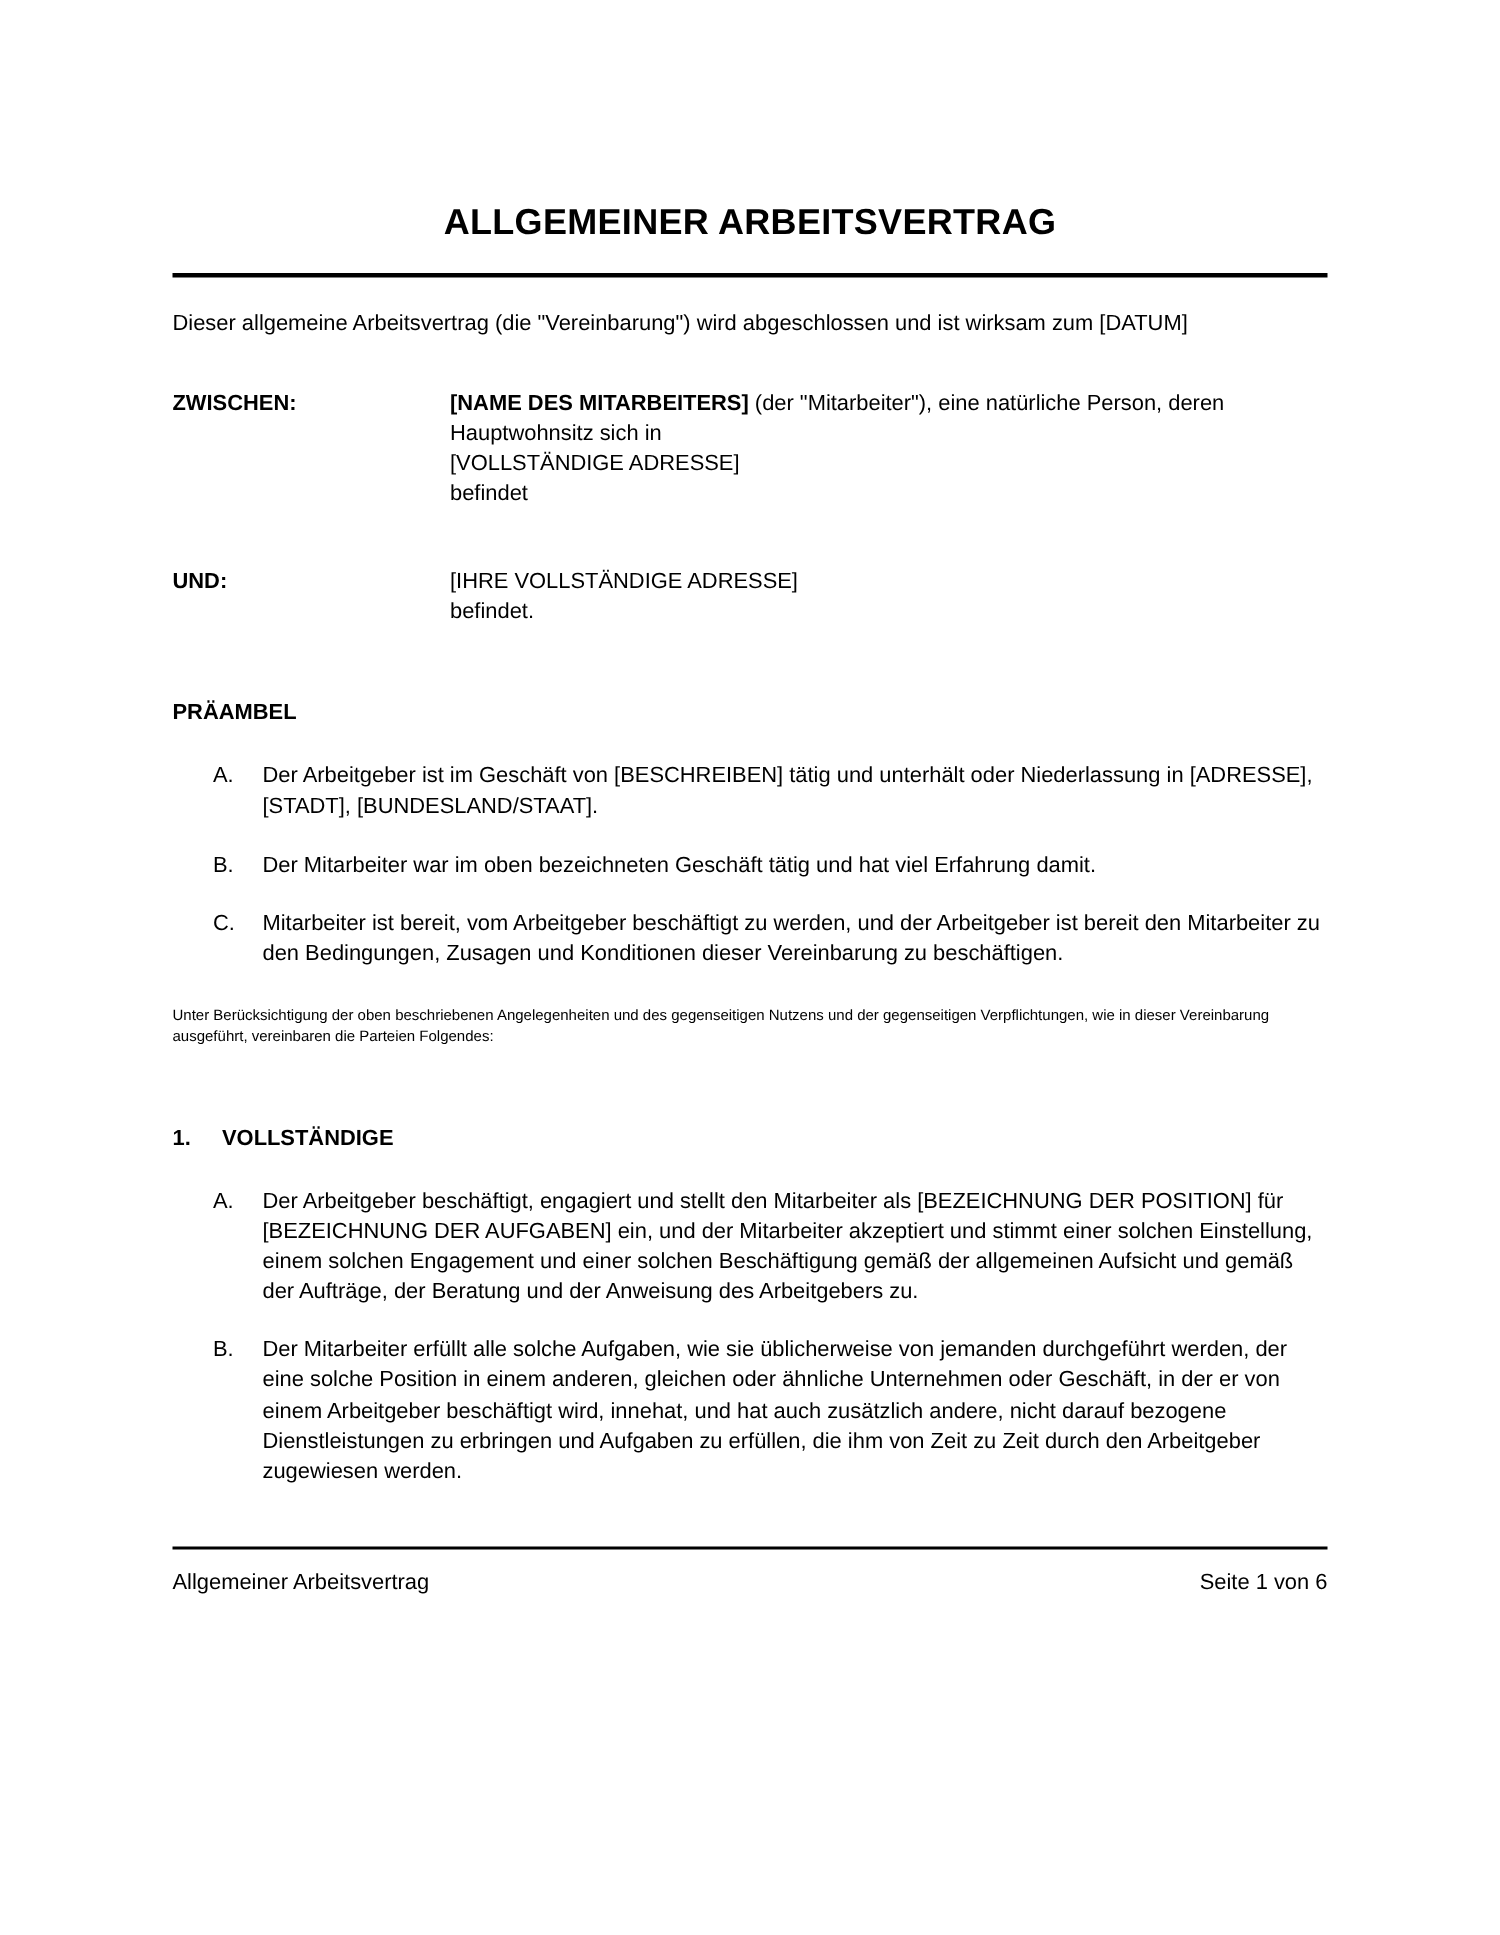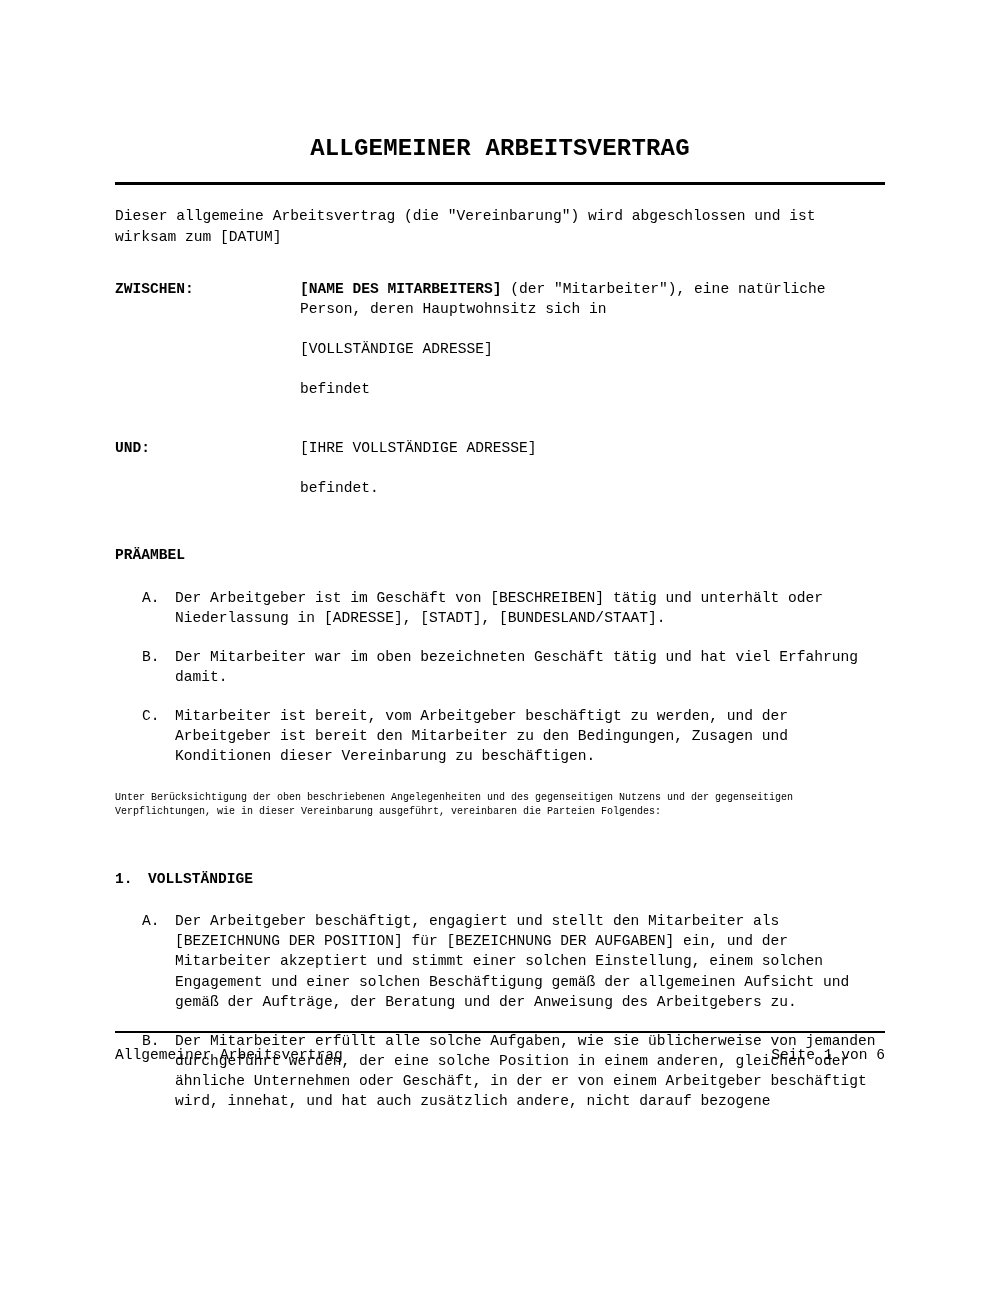--- a/index.html
+++ b/index.html
@@ -13,21 +13,20 @@
     color: #000000;
   }
   .page {
     position: relative;
     width: 1000px;
     height: 1113px;
     margin: 0 auto;
     background: #ffffff;
     box-sizing: border-box;
     overflow: hidden;
-    font-family: Liberation Mono, monospace;
   }
 
   
   .content {
     position: absolute;
     left: 115px;
     top: 0;
     width: 770px; 
   }
 
@@ -73,21 +72,20 @@
     font-weight: bold;
     white-space: nowrap;
   }
   .party-body {
     flex: 1 1 auto;
   }
   .party-body p {
     margin: 0;
   }
   .party-body p + p {
-    margin-top: 20px;
   }
   .party-name {
     font-weight: bold;
   }
 
   
   .preamble-heading {
     margin: 0;
     padding-top: 47px;
     font-size: 14.6px;

